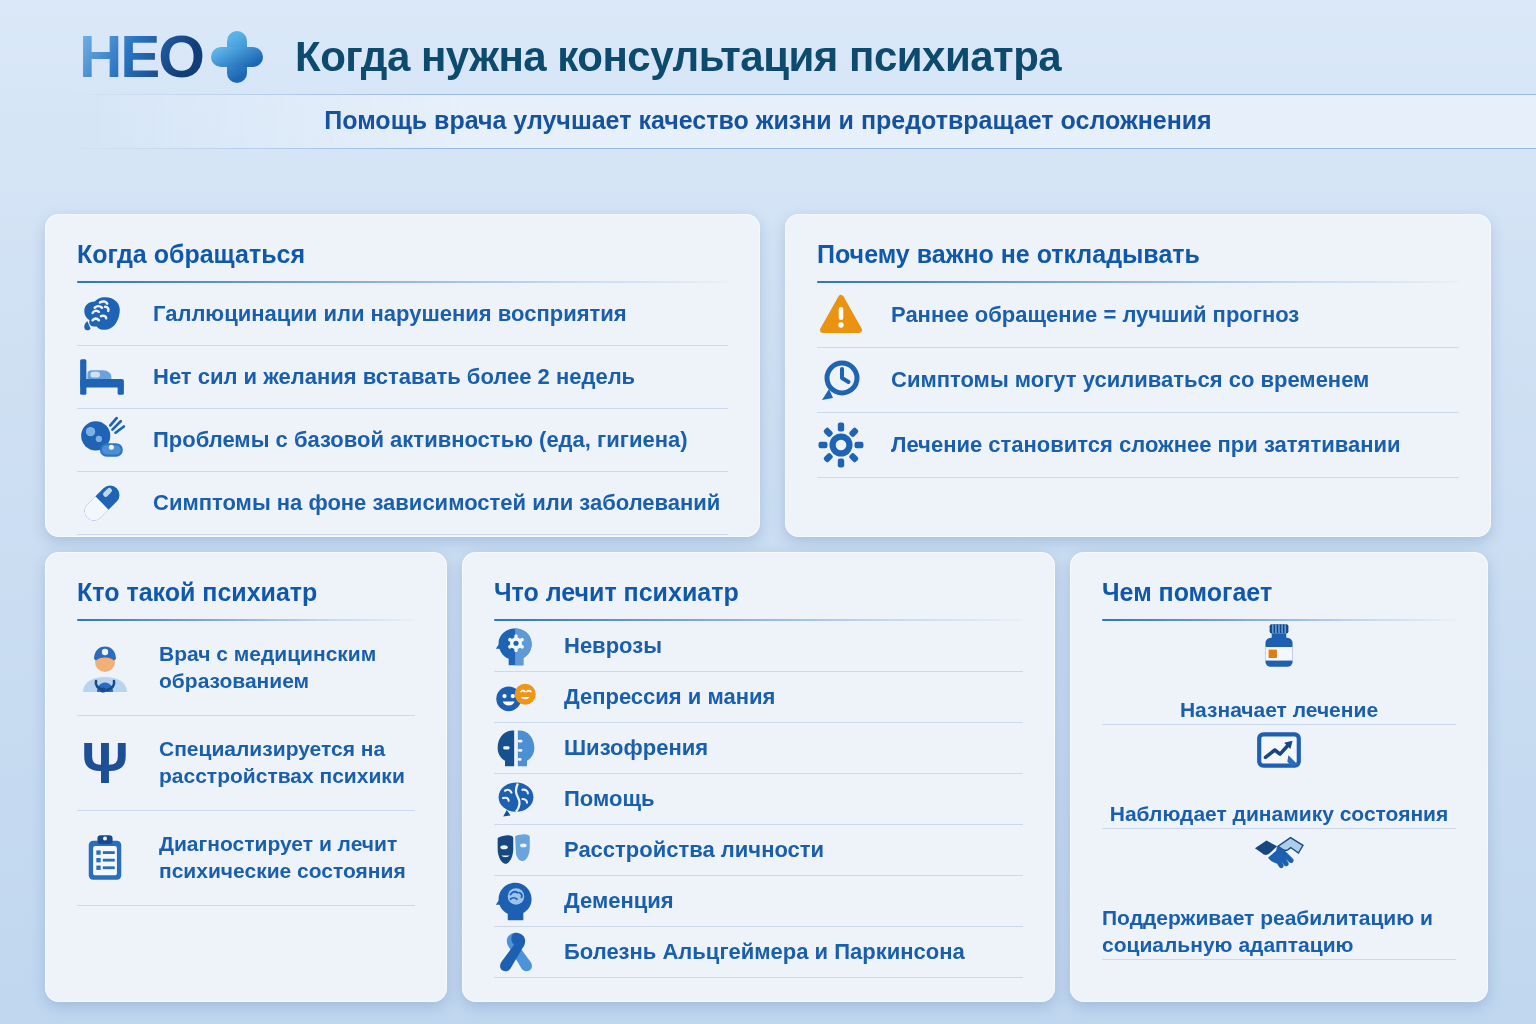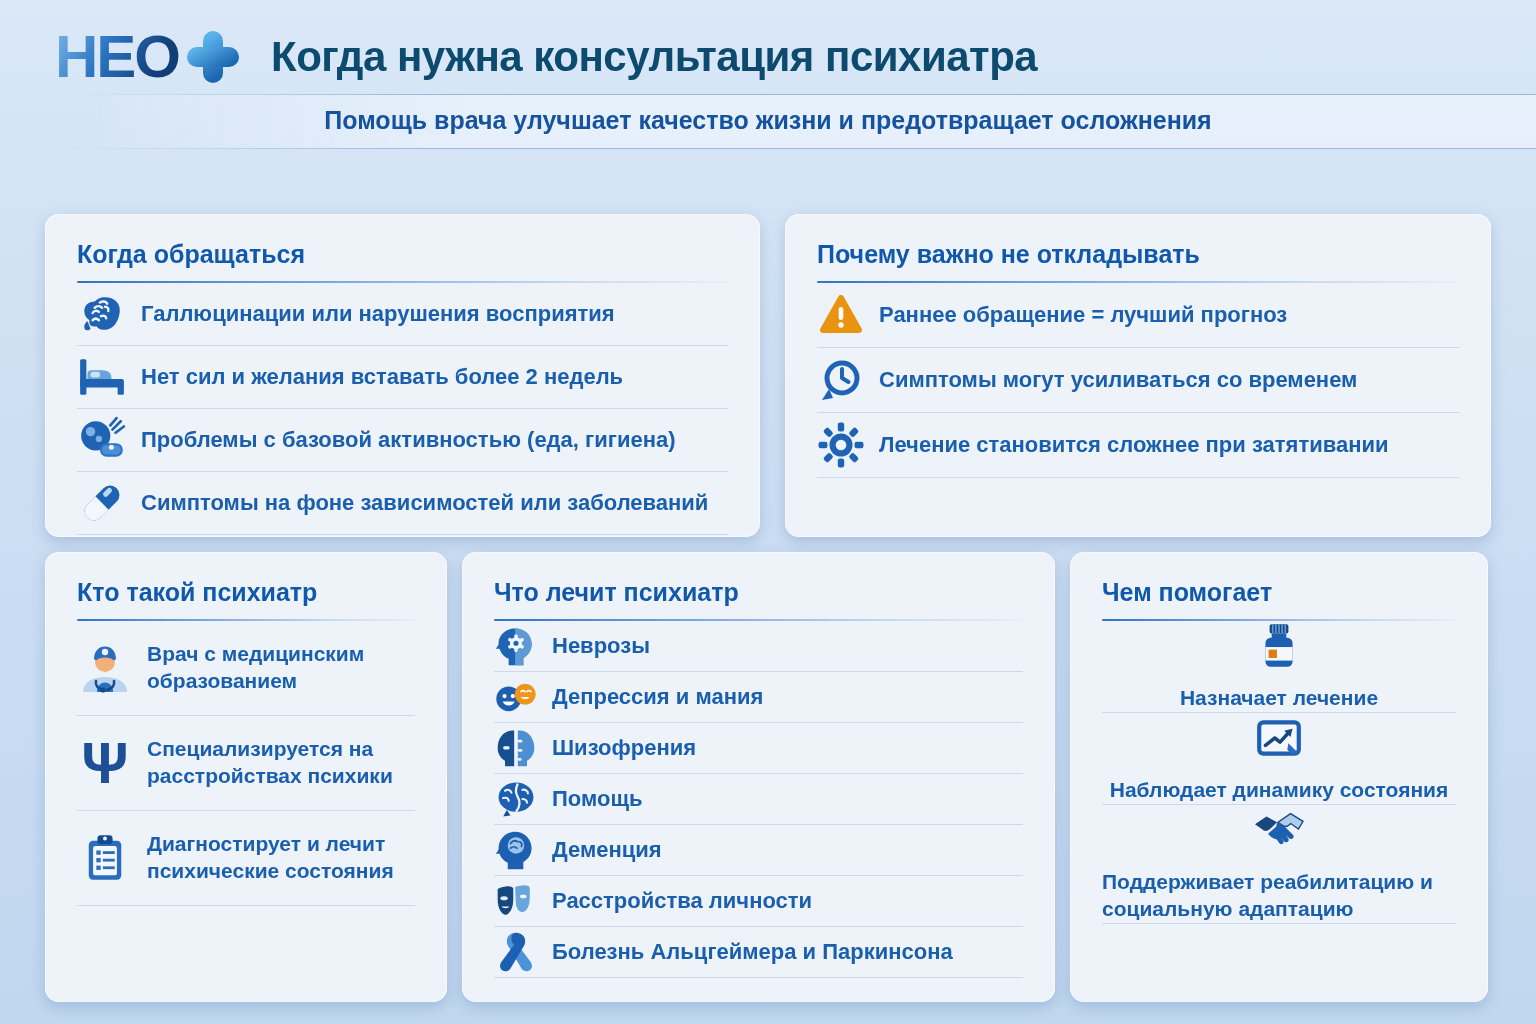--- a/index.html
+++ b/index.html
@@ -3,21 +3,21 @@
 <meta charset="utf-8">
 <style>
   html,body{margin:0;padding:0;}
   body{
     width:1536px;height:1024px;overflow:hidden;
     font-family:"Liberation Sans",sans-serif;
     background:linear-gradient(180deg,#dae8f8 0%,#cfe0f3 35%,#c0d7ef 100%);
   }
   .page{width:1536px;height:1024px;position:relative;}
   
-  .header{display:flex;align-items:center;padding:26px 55px 0 55px;height:88px;box-sizing:border-box;}
+  .header{display:flex;align-items:center;padding:26px 55px 0 79px;height:88px;box-sizing:border-box;}
   .logo{display:flex;align-items:center;}
   .logo-text{
     font-size:60px;font-weight:800;letter-spacing:-2px;line-height:1;
     background:linear-gradient(120deg,#7cb8e8 0%,#2b74c2 40%,#123e78 80%);
     -webkit-background-clip:text;background-clip:text;color:transparent;
   }
   .logo-plus{position:relative;width:52px;height:52px;margin-left:8px;}
   .logo-plus::before,.logo-plus::after{content:"";position:absolute;border-radius:11px;
     background:linear-gradient(150deg,#5ab2ea 15%,#1c66b2 85%);}
   .logo-plus::before{left:16px;top:0;width:20px;height:52px;}
@@ -40,21 +40,21 @@
     background:#eef3fa;border-radius:14px;box-sizing:border-box;
     padding:22px 32px 8px 32px;
     box-shadow:0 5px 14px rgba(88,124,180,.30), inset 0 0 0 1px rgba(255,255,255,.55);
   }
   .row1 .card{height:323px;}
   .row2 .card{height:450px;}
   .card-title{margin:0;font-size:25px;font-weight:700;color:#1058ac;padding:4px 0 12px 0;}
   .card-rule{height:2px;border-radius:1px;
     background:linear-gradient(90deg,#2f73c2 0%,rgba(120,170,220,.35) 75%,rgba(120,170,220,.05) 100%);}
   .items{list-style:none;margin:0;padding:0;}
-  .item{display:flex;align-items:center;gap:14px;border-bottom:1px solid rgba(125,160,210,.30);}
+  .item{display:flex;align-items:center;gap:26px;border-bottom:1px solid rgba(125,160,210,.30);}
   .item-text{font-size:22px;font-weight:700;color:#1a5fae;line-height:1.28;}
   .icon{flex:0 0 auto;display:flex;align-items:center;justify-content:center;}
   .icon svg{display:block;}
   
   .card-when .item{height:62px;}        .card-when .icon{width:50px;height:50px;}
   .card-why .item{height:64px;}         .card-why .icon{width:48px;height:48px;}
   .card-who .item{min-height:94px;}     .card-who .icon{width:56px;height:56px;}
   .card-who .item-text{font-size:21px;}
   .card-treats .item{height:50px;}      .card-treats .icon{width:44px;height:44px;}
   .card-helps .item{min-height:72px;flex-direction:column;}   .card-helps .icon{width:50px;height:50px;}
@@ -296,43 +296,43 @@
                 <path d="M26 7c-3 6-3 10 0 15s2 11-2 16" stroke="#eef3fa" stroke-width="2.5" fill="none"></path>
                 <path d="M12 15c3-2 6-1 7 2 m-9 6c3-1 6 0 6 3 m15-12c3-1 6 1 6 4 m-6 6c3 0 5 2 5 4" stroke="#eef3fa" stroke-width="2.3" fill="none" stroke-linecap="round"></path>
                 <path d="M14 36l-4 7 8-1z" fill="#17508f"></path>
               </svg>
             </span>
             <span class="item-text">Помощь</span>
           </li>
           <li class="item">
             <span class="icon">
               <svg viewBox="0 0 48 48" width="44" height="44">
-                <path d="M15 45v-7C9 35 5 29 5 22 5 12 13 4 23 4c10 0 18 8 18 18 0 7-4 12-9 15v8z" fill="#1d5fb0"></path>
-                <path d="M6 22l-4 6h5z" fill="#1d5fb0"></path>
-                <circle cx="24" cy="19" r="9" fill="#9cc3ec"></circle>
-                <path d="M18 17c2-3 5-4 8-2 m-8 7c2-2 5-2 7 0 m3-7c2 1 3 3 2 5" stroke="#1d5fb0" stroke-width="2" fill="none" stroke-linecap="round"></path>
-              </svg>
-            </span>
-            <span class="item-text">Деменция</span>
-          </li>
-          <li class="item">
-            <span class="icon">
-              <svg viewBox="0 0 48 48" width="44" height="44">
                 <path d="M23 9c7-3 16-3 16 1v11c0 9-4 15-8 15-3 0-6-3-7-8z" fill="#6aa4dc"></path>
                 <ellipse cx="32" cy="19" rx="3.6" ry="2" fill="#eef3fa"></ellipse>
                 <path d="M4 11c7-4 17-4 17 0v12c0 9-4.5 16-8.5 16S4 32 4 23z" fill="#16477e"></path>
                 <ellipse cx="11" cy="21" rx="4" ry="2.2" fill="#eef3fa"></ellipse>
                 <path d="M8 30a5 3.4 0 0 0 9 0z" fill="#eef3fa"></path>
               </svg>
             </span>
             <span class="item-text">Расстройства личности</span>
           </li>
           <li class="item">
             <span class="icon">
               <svg viewBox="0 0 48 48" width="44" height="44">
+                <path d="M15 45v-7C9 35 5 29 5 22 5 12 13 4 23 4c10 0 18 8 18 18 0 7-4 12-9 15v8z" fill="#1d5fb0"></path>
+                <path d="M6 22l-4 6h5z" fill="#1d5fb0"></path>
+                <circle cx="24" cy="19" r="9" fill="#9cc3ec"></circle>
+                <path d="M18 17c2-3 5-4 8-2 m-8 7c2-2 5-2 7 0 m3-7c2 1 3 3 2 5" stroke="#1d5fb0" stroke-width="2" fill="none" stroke-linecap="round"></path>
+              </svg>
+            </span>
+            <span class="item-text">Деменция</span>
+          </li>
+          <li class="item">
+            <span class="icon">
+              <svg viewBox="0 0 48 48" width="44" height="44">
                 <path d="M24 3c-6 0-10 4-10 9 0 3 1 5 3 8l13 22c2 3 6 4 9 2s3-6 1-9L26 16c2-2 3-4 3-6 0-4-2-7-5-7z" fill="#4c93da"></path>
                 <path d="M24 3c6 0 10 4 10 9 0 3-1 5-3 8L18 42c-2 3-6 4-9 2s-3-6-1-9l14-19c-2-2-3-4-3-6 0-4 2-7 5-7z" fill="#1d5fb0"></path>
               </svg>
             </span>
             <span class="item-text">Болезнь Альцгеймера и Паркинсона</span>
           </li>
         </ul>
       </div>
 
       <div class="card card-helps">

